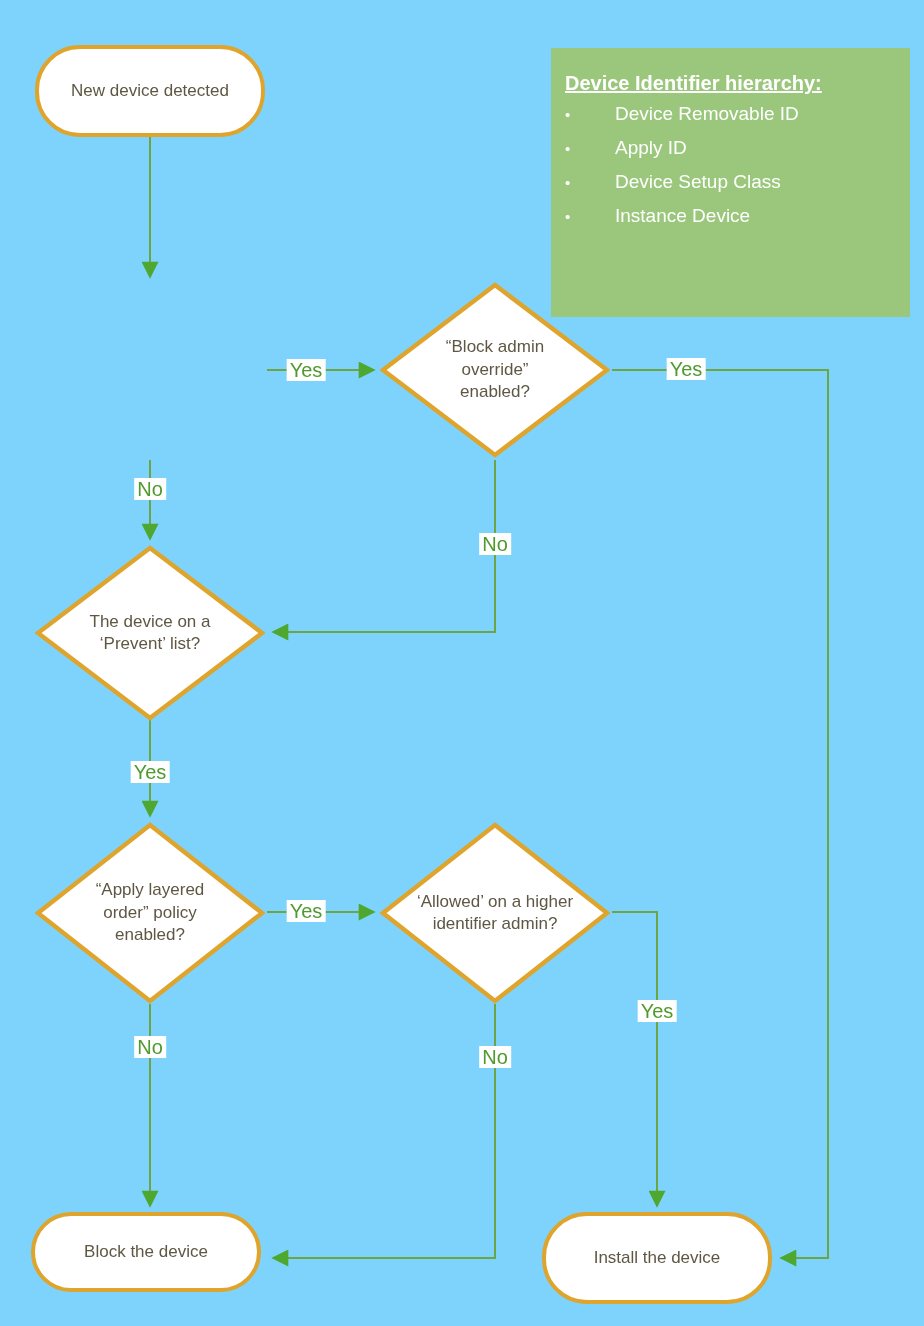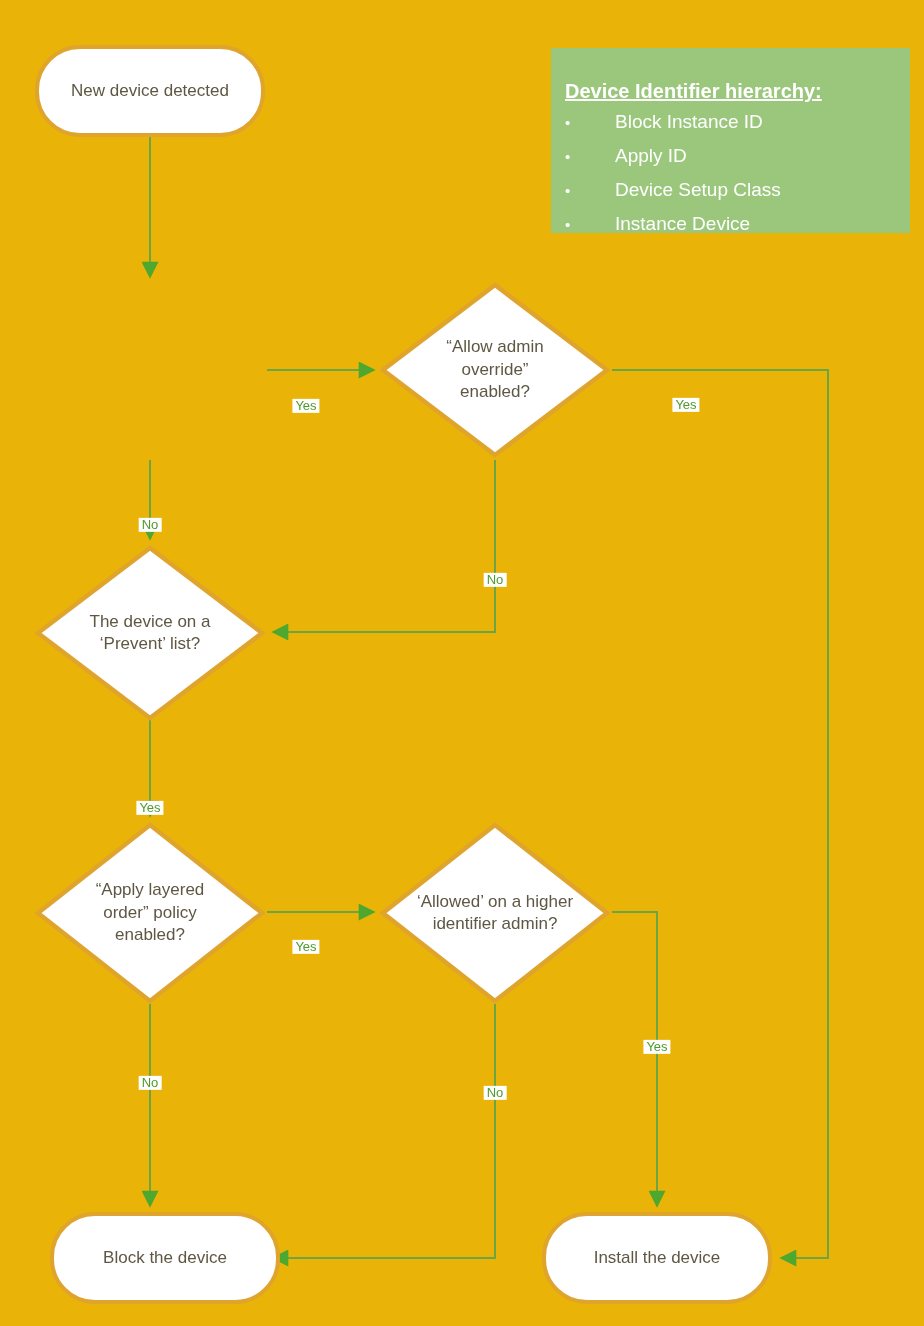--- a/index.html
+++ b/index.html
@@ -1,19 +1,19 @@
 <!DOCTYPE html>
 <html><head>
 <meta charset="utf-8">
 <style>
   html,body{margin:0;padding:0;background:#ffffff;}
   #canvas{
     position:relative;
     width:924px;height:1326px;
-    background:#eab308;
+    background:#7dd3fc;
     font-family:"Liberation Sans", sans-serif;
     overflow:hidden;
   }
   #edge-layer{position:absolute;left:0;top:0;width:924px;height:1326px;}
   .edge{stroke:#6CA644;stroke-width:2;fill:none;}
   .node{
     position:absolute;
     display:flex;align-items:center;justify-content:center;
     text-align:center;
     color:#5f5743;
@@ -27,33 +27,32 @@
     box-sizing:border-box;
   }
   .decision{background:transparent;}
   .decision svg{position:absolute;left:0;top:0;width:100%;height:100%;z-index:-1;}
   .decision .lbl{display:inline-block;width:160px;}
   .edge-label{
     position:absolute;
     transform:translate(-50%,-50%);
     background:#ffffff;
     color:#4F9A2D;
-    font-size:13px;
+    font-size:20px;
     padding:0 3px;
     z-index:3;
     line-height:1.1;
-    margin-top:36px;
   }
   .legend{
     position:absolute;
-    left:551px;top:48px;width:359px;height:185px;
+    left:551px;top:48px;width:359px;height:269px;
     background:#9BC77D;
     color:#ffffff;
     box-sizing:border-box;
-    padding:32px 14px 0 14px;
+    padding:24px 14px 0 14px;
     z-index:2;
   }
   .legend-title{
     font-size:20px;font-weight:bold;text-decoration:underline;
     margin:0 0 8px 0;
   }
   .legend ul{list-style:none;margin:0;padding:0;}
   .legend li{
     display:flex;align-items:baseline;
     font-size:19px;
@@ -99,21 +98,21 @@
 
   <div class="node terminal" style="left:35px;top:45px;width:230px;height:92px;">
     <span class="lbl">New device detected</span>
   </div>
 
 
   <div class="node decision" style="left:380px;top:282px;width:230px;height:176px;">
     <svg viewBox="0 0 230 176">
       <polygon points="115,3 227,88 115,173 3,88" fill="#ffffff" stroke="#DFA42C" stroke-width="4.5"></polygon>
     </svg>
-    <span class="lbl" style="width:140px;">“Allow admin override” enabled?</span>
+    <span class="lbl" style="width:140px;">“Block admin override” enabled?</span>
   </div>
 
   <div class="node decision" style="left:35px;top:822px;width:230px;height:182px;">
     <svg viewBox="0 0 230 182">
       <polygon points="115,3 227,91 115,179 3,91" fill="#ffffff" stroke="#DFA42C" stroke-width="4.5"></polygon>
     </svg>
     <span class="lbl" style="width:150px;">“Apply layered order” policy enabled?</span>
   </div>
 
   <div class="node decision" style="left:35px;top:545px;width:230px;height:176px;">
@@ -123,21 +122,21 @@
     <span class="lbl">The device on a ‘Prevent’ list?</span>
   </div>
 
   <div class="node decision" style="left:380px;top:822px;width:230px;height:182px;">
     <svg viewBox="0 0 230 182">
       <polygon points="115,3 227,91 115,179 3,91" fill="#ffffff" stroke="#DFA42C" stroke-width="4.5"></polygon>
     </svg>
     <span class="lbl">‘Allowed’ on a higher identifier admin?</span>
   </div>
 
-  <div class="node terminal" style="left:50px;top:1212px;width:230px;height:92px;align-items:center;">
+  <div class="node terminal" style="left:31px;top:1212px;width:230px;height:80px;align-items:center;">
     <span class="lbl">Block the device</span>
   </div>
 
   <div class="node terminal" style="left:542px;top:1212px;width:230px;height:92px;align-items:center;">
     <span class="lbl">Install the device</span>
   </div>
 
   <span class="edge-label" style="left:306px;top:370px;">Yes</span>
   <span class="edge-label" style="left:150px;top:489px;">No</span>
   <span class="edge-label" style="left:686px;top:369px;">Yes</span>
@@ -146,21 +145,21 @@
   <span class="edge-label" style="left:306px;top:911px;">Yes</span>
   <span class="edge-label" style="left:150px;top:1047px;">No</span>
   <span class="edge-label" style="left:495px;top:1057px;">No</span>
   <span class="edge-label" style="left:657px;top:1011px;">Yes</span>
 
   <div class="legend">
     <div class="legend-title">Device Identifier hierarchy:</div>
     <ul>
       <li>
         <span class="bullet">•</span>
-        <span>Block Instance ID</span>
+        <span>Device Removable ID</span>
       </li>
       <li>
         <span class="bullet">•</span>
         <span>Apply ID</span>
       </li>
       <li>
         <span class="bullet">•</span>
         <span>Device Setup Class</span>
       </li>
       <li>

